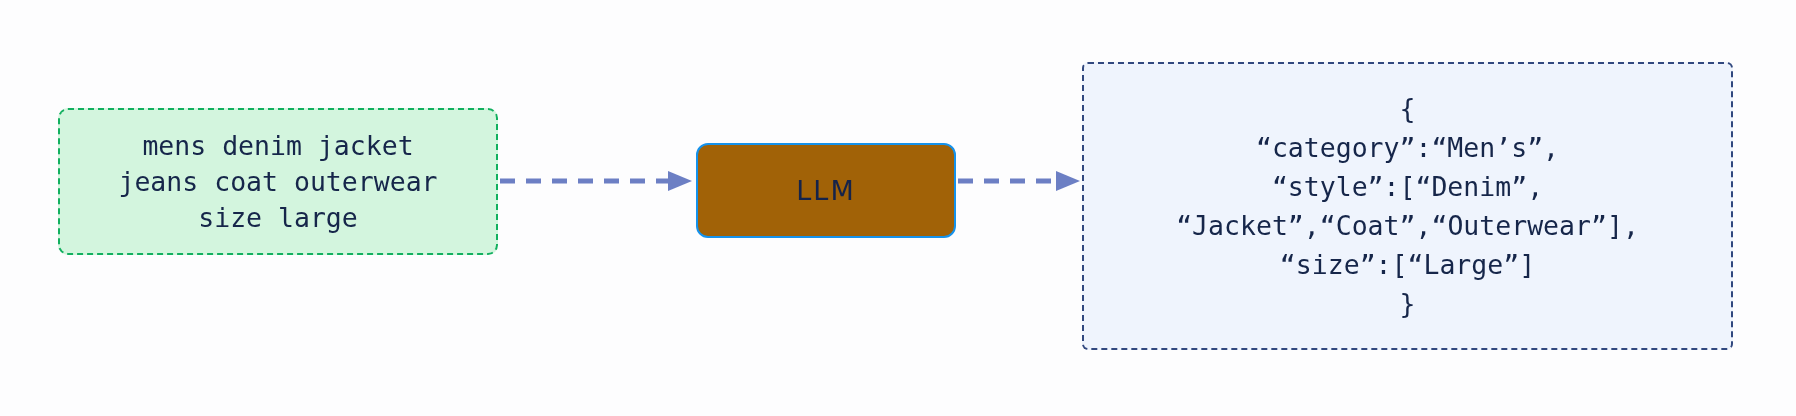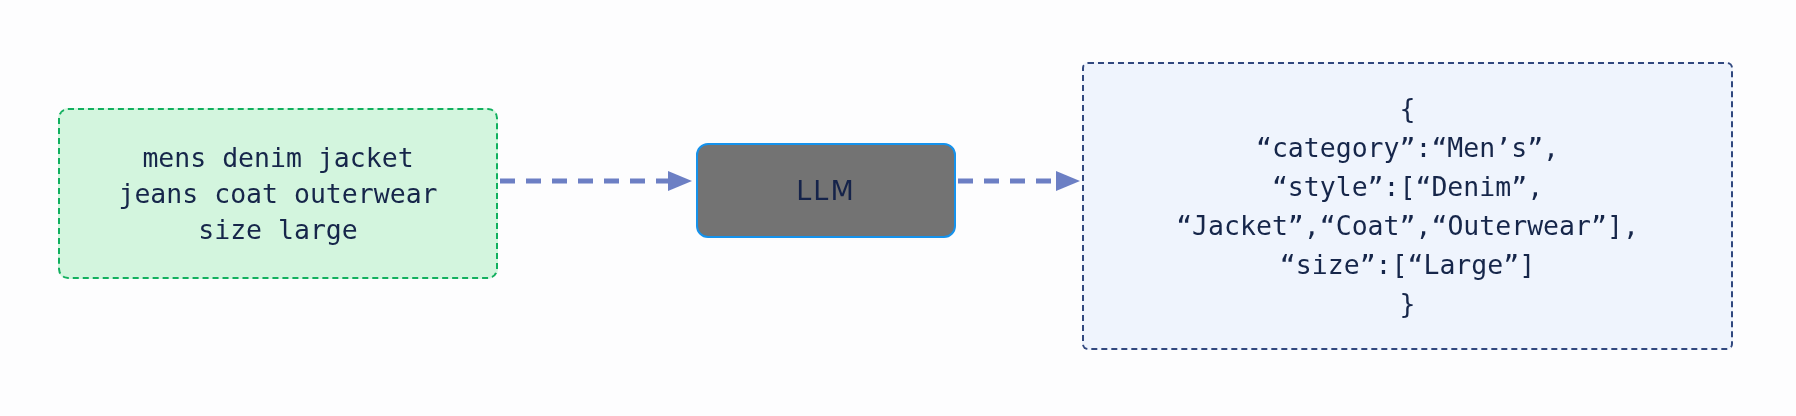--- a/index.html
+++ b/index.html
@@ -26,41 +26,41 @@
     box-sizing: border-box;
     display: flex;
     align-items: center;
     justify-content: center;
     text-align: center;
   }
   #input-node {
     left: 58px;
     top: 108px;
     width: 440px;
-    height: 171px;
+    height: 147px;
     background: #d3f5de;
     border: 2px dashed #12b05f;
     border-radius: 10px;
   }
   #input-node .node-text {
     font-family: "DejaVu Sans Mono", monospace;
     font-size: 26.5px;
     line-height: 36px;
     color: #16264a;
     letter-spacing: 0px;
     white-space: pre;
   }
 
   
   #llm-node {
     left: 696px;
     top: 143px;
     width: 260px;
     height: 95px;
-    background: #737373;
+    background: #a16207;
     border: 2.5px solid #1592ec;
     border-radius: 12px;
   }
   #llm-node .node-text {
     font-family: "DejaVu Sans", sans-serif;
     font-size: 27px;
     line-height: 32px;
     color: #15234a;
     letter-spacing: 2px;
   }

